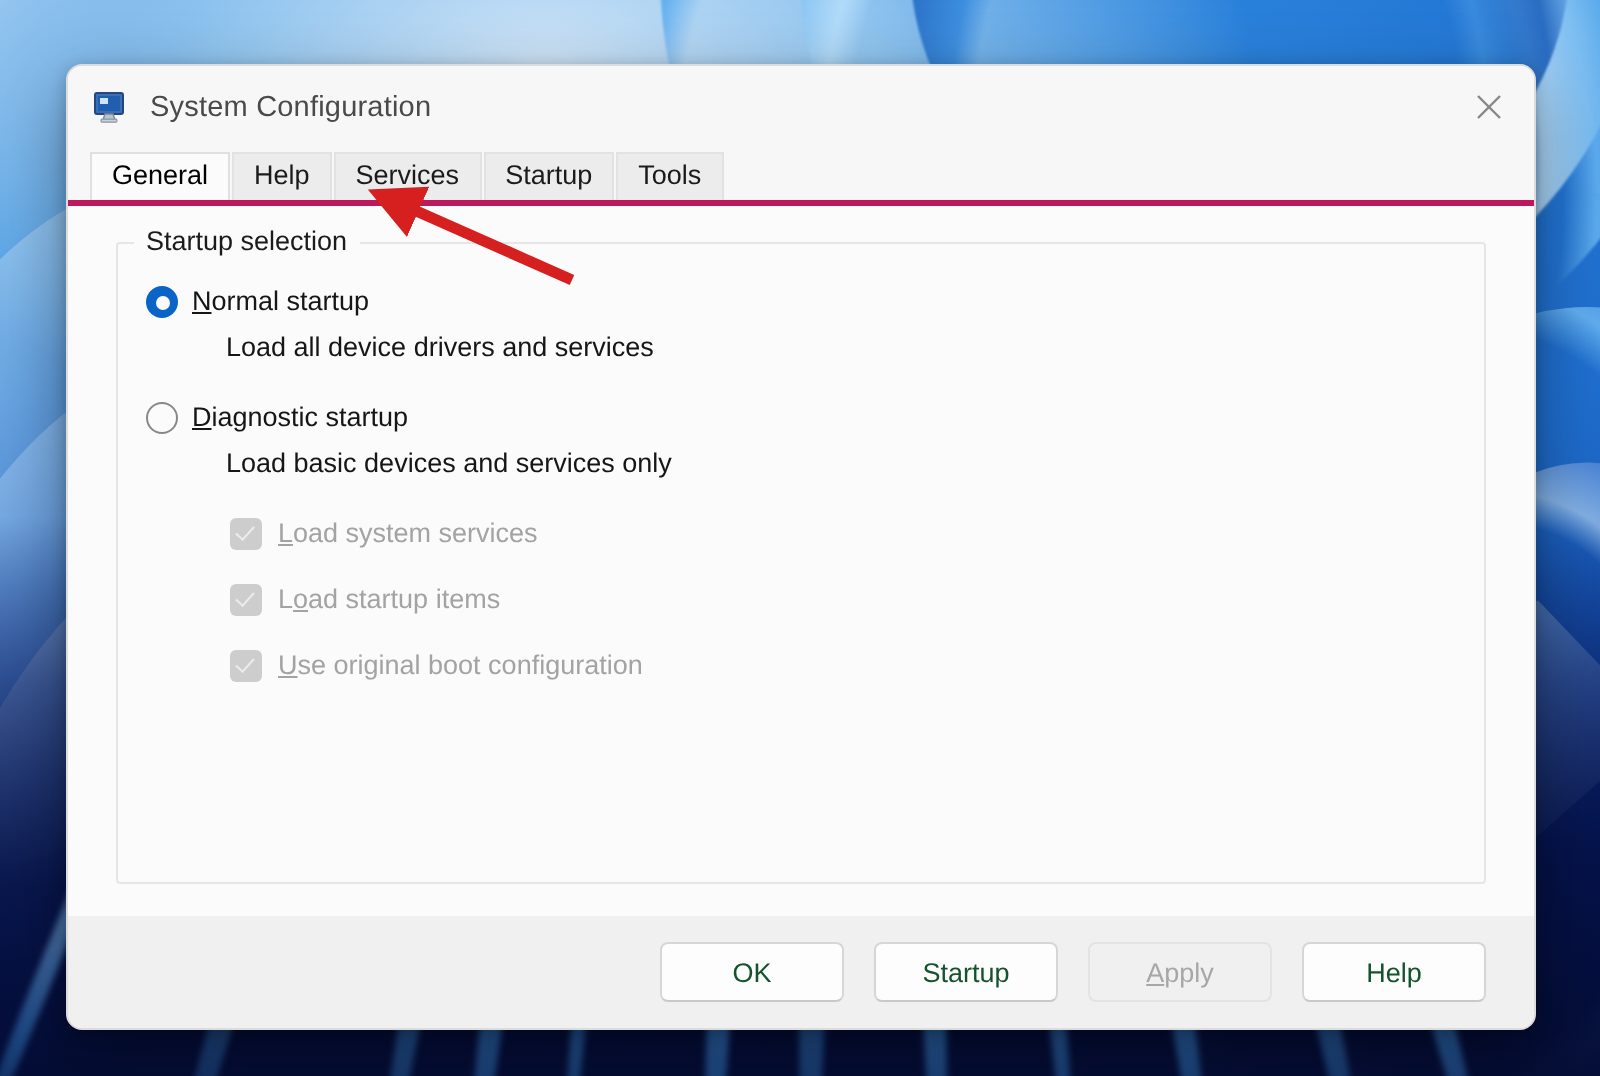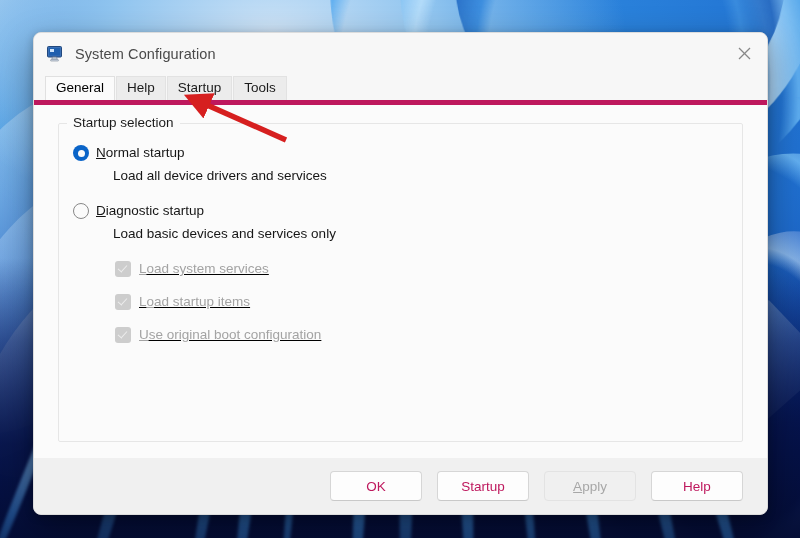--- a/index.html
+++ b/index.html
@@ -200,21 +200,21 @@
     position: relative;
     z-index: 2;
     color: #000;
   }
 
   .content {
     flex: 1 1 auto;
     background: #fbfbfb;
     position: relative;
     margin: 0;
-    border-top: 5px solid #be185d;
+    border-top: 3px solid #be185d;
     padding: 0;
   }
 
   .groupbox {
     position: absolute;
     left: 24px;
     top: 18px;
     right: 24px;
     bottom: 16px;
     border: 1px solid #e6e6e6;
@@ -275,21 +275,20 @@
     margin: 4px 0 16px 40px;
     line-height: 19px;
     white-space: nowrap;
   }
 
   .check-row {
     display: flex;
     align-items: flex-start;
     margin: 0 0 14px 42px;
     cursor: default;
-    text-decoration: underline;
   }
   .cbox {
     width: 16px; height: 16px;
     border-radius: 3px;
     background: #cdcdcd;
     flex: 0 0 16px;
     margin-top: 2px;
     position: relative;
     box-sizing: border-box;
   }
@@ -324,21 +323,21 @@
     gap: 15px;
   }
   .btn {
     width: 92px;
     height: 30px;
     background: #fdfdfd;
     border: 1px solid #d6d6d6;
     border-bottom-color: #c9c9c9;
     border-radius: 4px;
     font-size: 13.5px;
-    color: #be185d;
+    color: #14532d;
     font-family: "Liberation Sans", sans-serif;
     display: flex;
     align-items: center;
     justify-content: center;
     cursor: default;
     box-sizing: border-box;
   }
   .btn.disabled {
     background: #f0f0f0;
     border-color: #e3e3e3;
@@ -408,20 +407,21 @@
         <svg width="13" height="13" viewBox="0 0 13 13">
           <line x1="1" y1="1" x2="12" y2="12" stroke="#888888" stroke-width="1.2"></line>
           <line x1="12" y1="1" x2="1" y2="12" stroke="#888888" stroke-width="1.2"></line>
         </svg>
       </div>
     </div>
 
     <div class="tabstrip">
       <div class="tab active">General</div>
       <div class="tab">Help</div>
+      <div class="tab">Services</div>
       <div class="tab">Startup</div>
       <div class="tab">Tools</div>
     </div>
 
     <div class="content">
       <div class="groupbox">
         <div class="group-label">Startup selection</div>
 
         <div class="opts">
 

